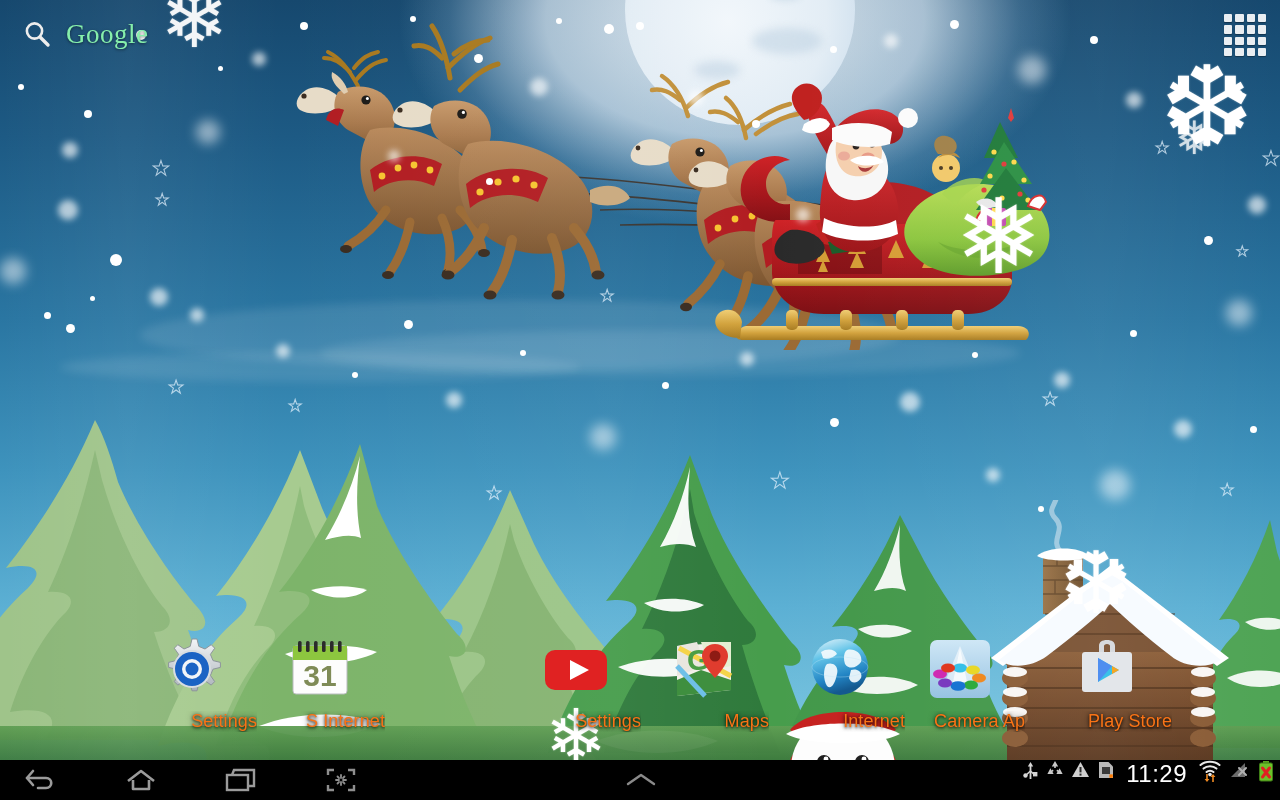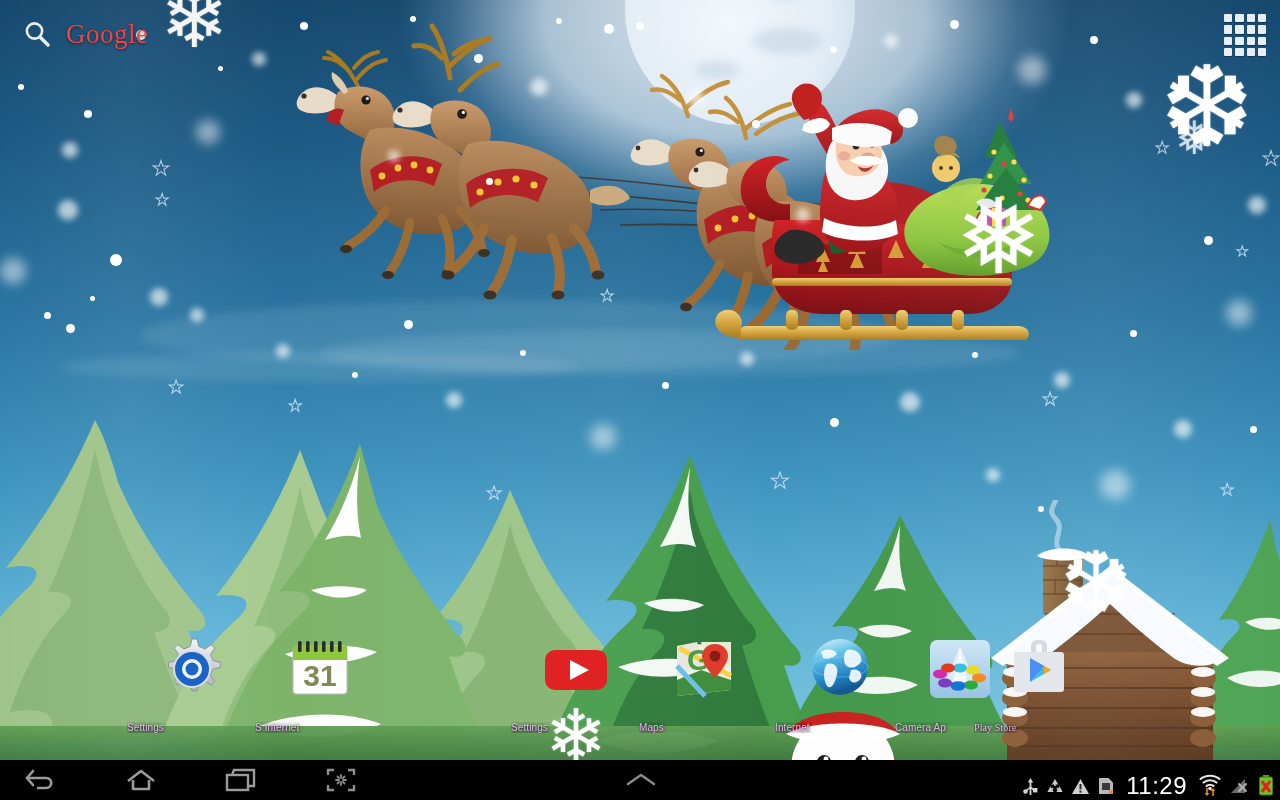--- a/index.html
+++ b/index.html
@@ -60,42 +60,42 @@
   
   #snowman { position:absolute; left:760px; top:690px; width:165px; height:110px; }
 
   
   #searchWidget {
     position:absolute; left:10px; top:12px; height:44px; display:flex; align-items:center; gap:14px;
     padding:0 12px; cursor:pointer;
   }
   #searchWidget .glass { width:30px; height:30px; }
   #searchWidget .gtext {
-    font-family:"Liberation Serif", serif; font-size:27px; color:#ef4444; letter-spacing:.5px;
+    font-family:"Liberation Serif", serif; font-size:27px; color:#86efac; letter-spacing:.5px;
     text-shadow:0 1px 3px rgba(0,0,0,.55);
   }
 
   #appsBtn { position:absolute; right:14px; top:14px; width:42px; height:42px;
     display:grid; grid-template-columns:repeat(4,1fr); grid-template-rows:repeat(4,1fr); gap:3px; cursor:pointer; }
   #appsBtn i { display:block; background:#e9eef2; border-radius:1px; box-shadow:0 1px 1px rgba(0,0,0,.35); }
 
   
   #dock { position:absolute; left:0; top:636px; width:1280px; height:104px; }
-  .app { position:absolute; width:130px; text-align:left; cursor:pointer; }
+  .app { position:absolute; width:130px; text-align:right; cursor:pointer; }
   .app .ico { width:66px; height:66px; margin:0 auto; position:relative; }
   .app .lbl {
-    margin-top:20px; font-size:10px; color:#f0abfc; letter-spacing:.1px;
+    margin-top:9px; font-size:18px; color:#f97316; letter-spacing:.1px;
     text-shadow:0 1px 3px rgba(0,0,0,.85), 0 0 6px rgba(0,0,0,.6);
     white-space:nowrap; overflow:hidden;
   }
 
   
   #navbar { position:absolute; left:0; bottom:0; width:1280px; height:40px; background:#000; }
   .navbtn { position:absolute; top:0; height:40px; width:58px; display:flex; align-items:center; justify-content:center; cursor:pointer; }
-  #sysTray { position:absolute; right:6px; top:0; height:40px; display:flex; align-items:flex-end; gap:7px; }
+  #sysTray { position:absolute; right:6px; top:0; height:40px; display:flex; align-items:flex-start; gap:7px; }
   #sysTray .clock { font-size:24px; color:#fff; letter-spacing:.5px; margin:0 4px; }
   .tray-ic { display:block; }
 </style>
 </head>
 <body>
 
 <div id="screen">
 
   <div id="wallpaper">
 
@@ -760,21 +760,21 @@
             <ellipse cx="31" cy="50" rx="7.5" ry="4.8" fill="#1874d2"></ellipse>
             <ellipse cx="18" cy="47" rx="7" ry="4.6" fill="#7a3bbf"></ellipse>
             <ellipse cx="13" cy="38" rx="7" ry="4.6" fill="#cf2bb2"></ellipse>
             <ellipse cx="21" cy="32" rx="7" ry="4.6" fill="#e0391f"></ellipse>
           </g>
         </svg>
       </div>
       <div class="lbl">Camera Ap</div>
     </div>
 
-    <div class="app" style="left:974px;font-family:Liberation Serif, serif;">
+    <div class="app" style="left:1042px;">
       <div class="ico">
         <svg width="66" height="66" viewBox="0 0 66 66">
           <path d="M25 10 C 25 6, 28 4, 33 4 C 38 4, 41 6, 41 10 L 41 16 L 36 16 L 36 10 C 36 9, 35 8, 33 8 C 31 8, 30 9, 30 10 L 30 16 L 25 16 Z" fill="#d7dade"></path>
           <rect x="8" y="16" width="50" height="40" rx="3" fill="#e3e6ea"></rect>
           <g>
             <path d="M24 22 L 45 34 L 24 46 Z" fill="#3ac0e8"></path>
             <path d="M24 22 L 38 30 L 24 46 Z" fill="#4f8ef0"></path>
             <path d="M38 30 L 45 34 L 38 38 Z" fill="#f5a623"></path>
             <path d="M24 46 L 38 38 L 45 34 L 24 46 Z" fill="#e0403c"></path>
           </g>

